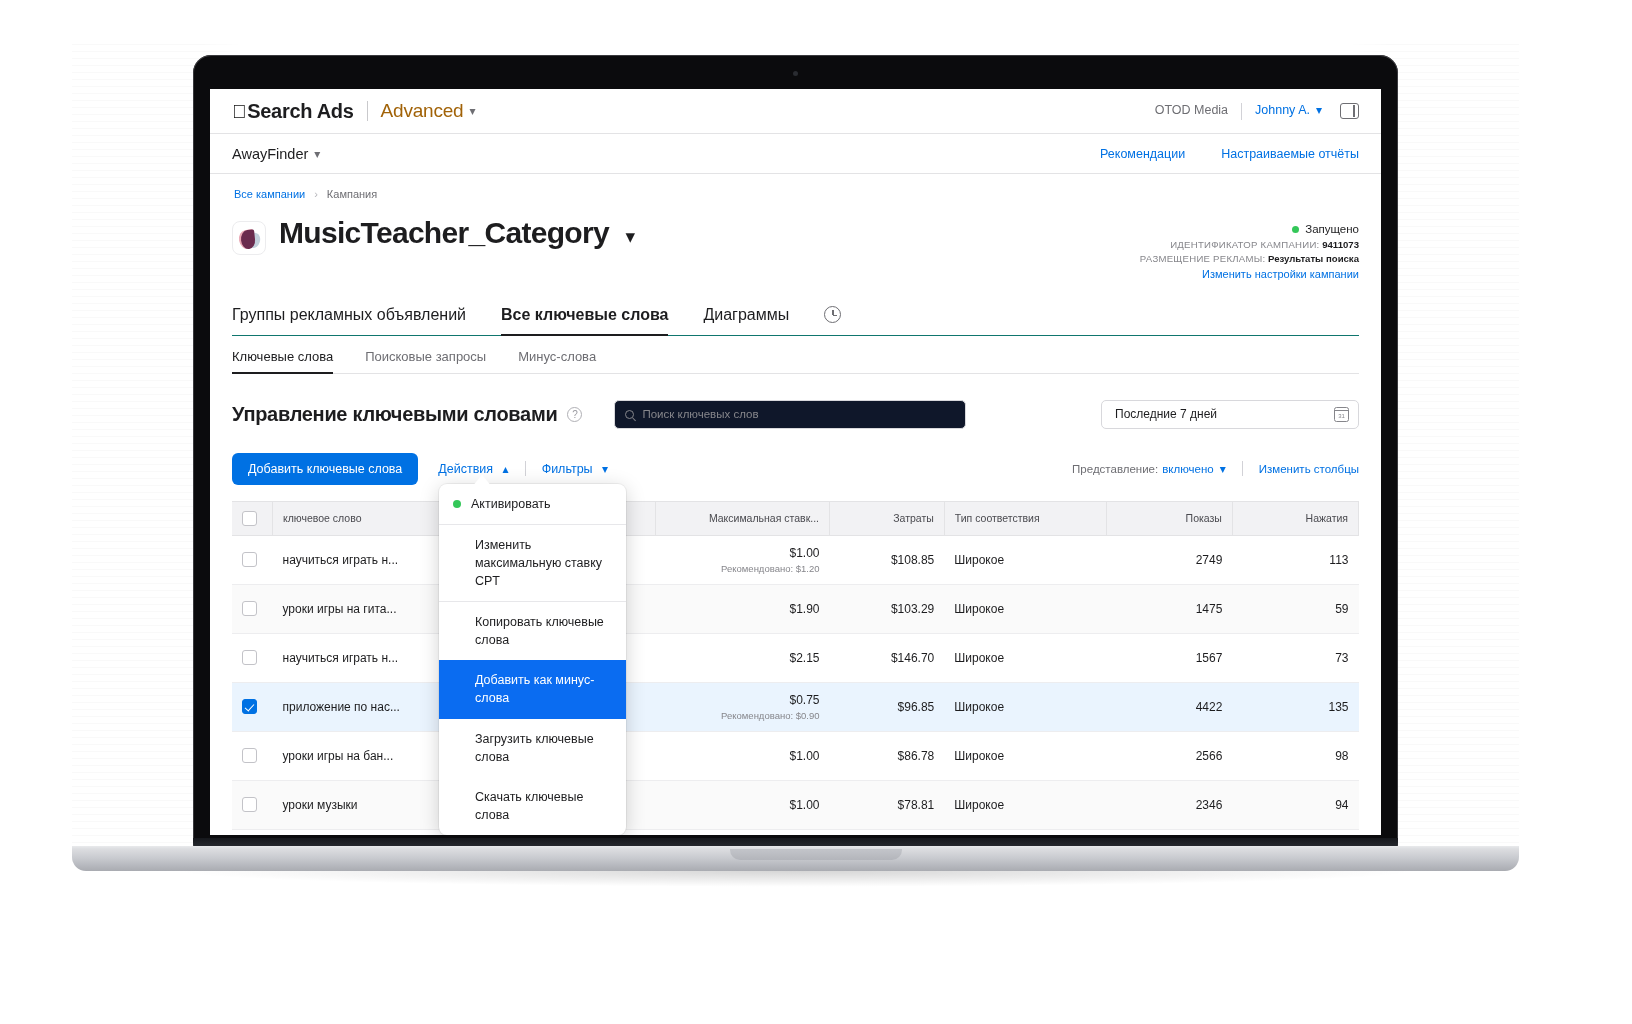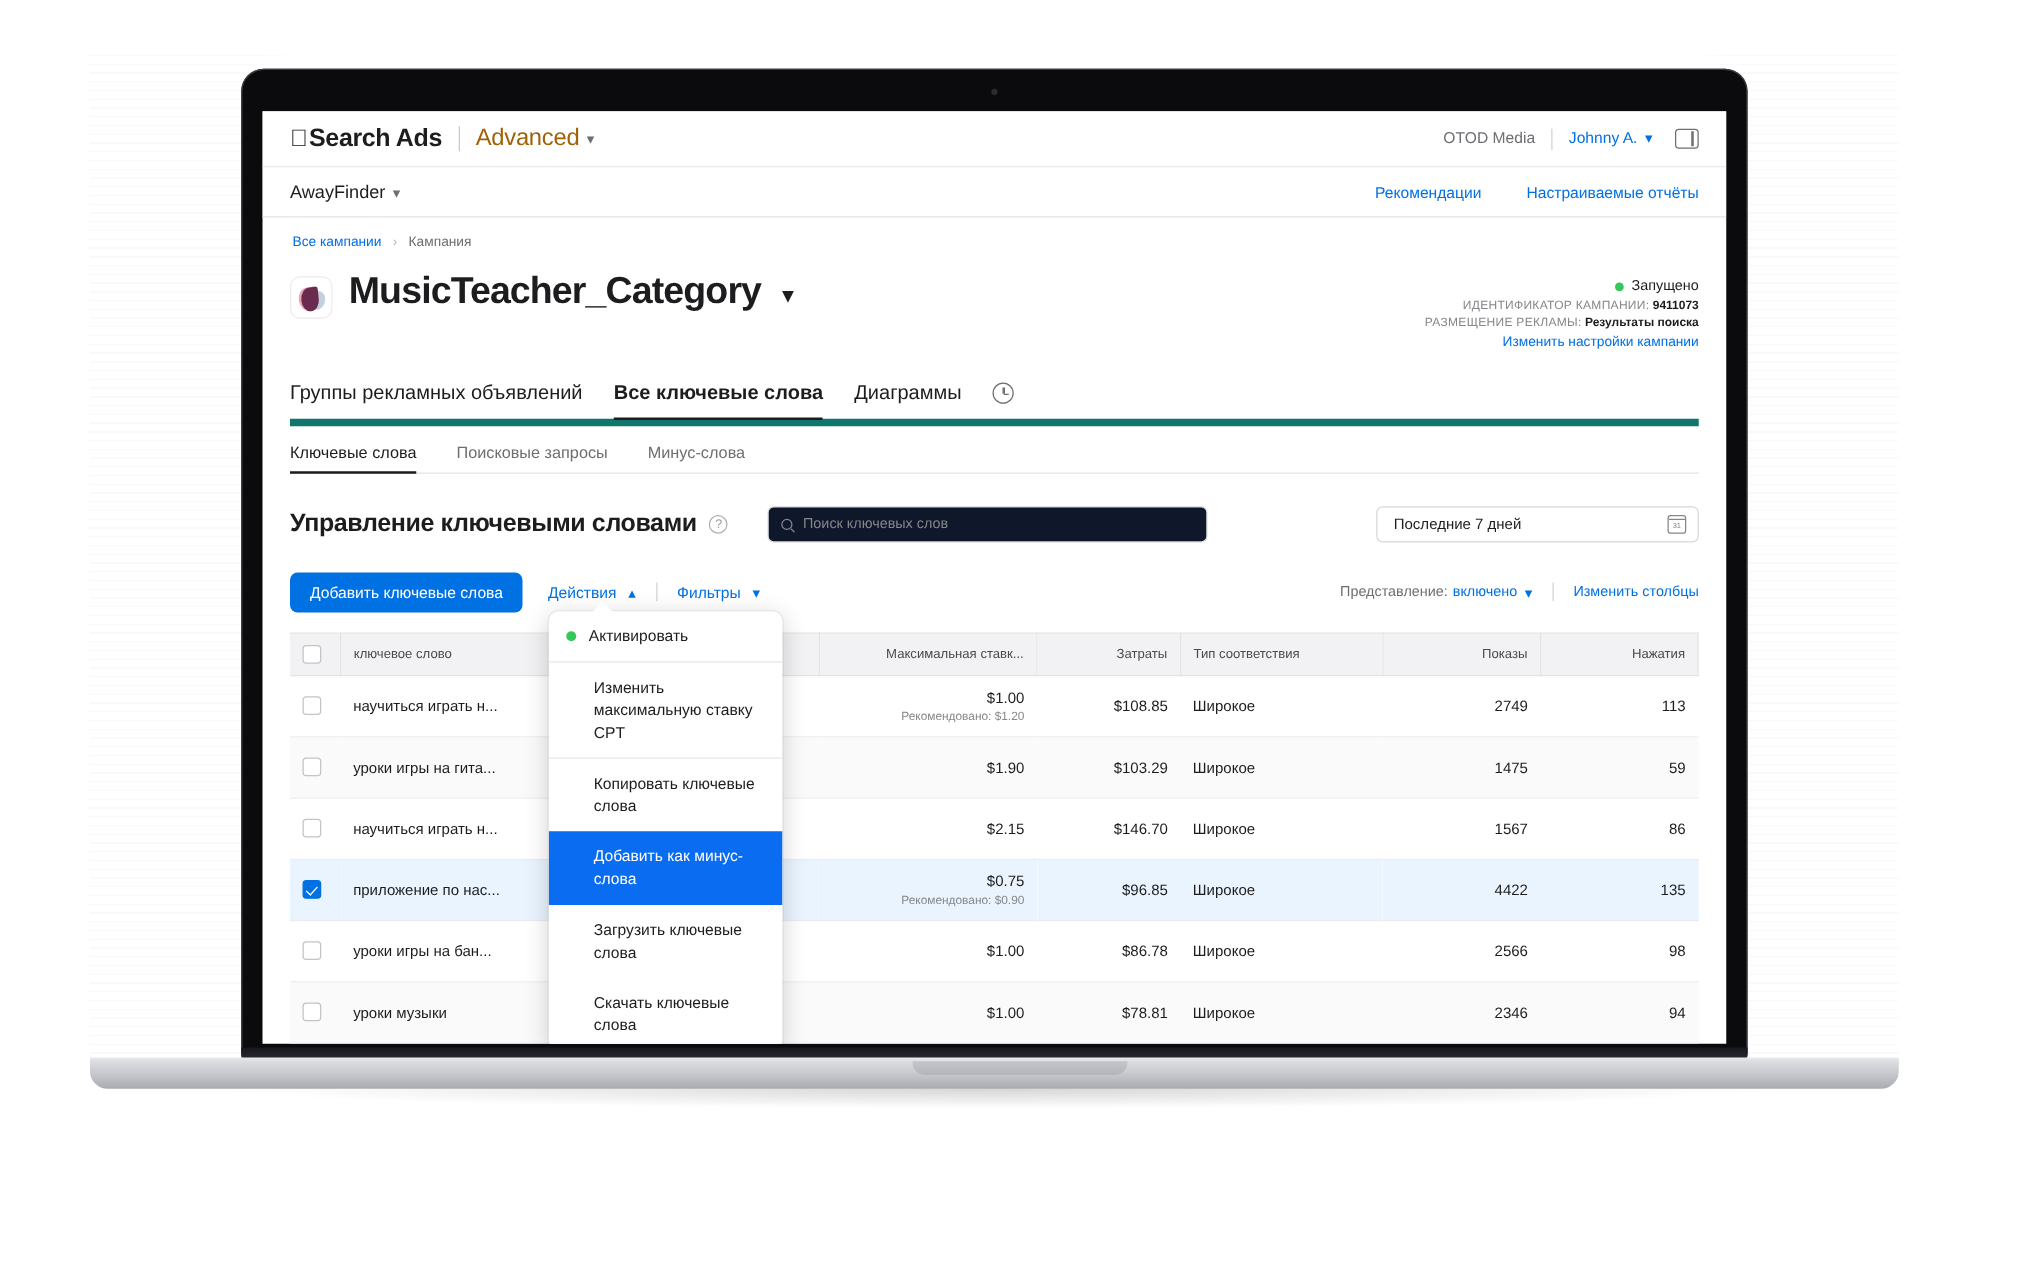--- a/index.html
+++ b/index.html
@@ -133,21 +133,21 @@
   .status-block{ margin-left:auto; text-align:right; padding-top:9px; }
   .status-line{ display:flex; align-items:center; justify-content:flex-end; gap:6px; margin-bottom:4px; }
   .dot{ width:7px; height:7px; border-radius:50%; background:#34c759; display:inline-block; }
   .dot.amber{ background:#ffc107; }
   .status-text{ font-size:11.5px; color:#1d1d1f; }
   .meta-line{ font-size:9.6px; margin-bottom:2.5px; }
   .meta-key{ color:#86868b; letter-spacing:.25px; }
   .meta-val{ color:#1d1d1f; font-weight:700; }
   .meta-link{ font-size:11px; color:#0071e3; display:block; margin-top:4px; }
 
-  .tabs{ display:flex; align-items:center; gap:25px; margin-top:26px; border-bottom:6px solid #0f766e; }
+  .tabs{ display:flex; align-items:center; gap:35px; margin-top:26px; border-bottom:1px solid #0f766e; }
   .tab{ font-size:16px; color:#1d1d1f; padding-bottom:11px; position:relative; }
   .tab.active{ font-weight:700; }
   .tab.active:after{ content:""; position:absolute; left:0; right:0; bottom:-1px; height:2px; background:#1d1d1f; }
   .clock-ic{
     width:17px; height:17px; border:1.4px solid #6e6e73; border-radius:50%;
     position:relative; margin-bottom:11px;
   }
   .clock-ic:before{ content:""; position:absolute; left:7px; top:3.4px; width:1.3px; height:5px; background:#6e6e73; }
   .clock-ic:after{ content:""; position:absolute; left:7.5px; top:7.6px; width:4px; height:1.3px; background:#6e6e73; }
 
@@ -468,21 +468,21 @@
                     <span>Запущено</span>
                   </span>
                 </td>
                 <td></td>
                 <td class="num">
                   <span class="bid-main">$2.15</span>
                 </td>
                 <td class="num">$146.70</td>
                 <td>Широкое</td>
                 <td class="num">1567</td>
-                <td class="num">86</td>
+                <td class="num">73</td>
               </tr>
               <tr class="sel">
                 <td><span class="cb on"></span></td>
                 <td>приложение по нас...</td>
                 <td>
                   <span class="status-cell">
                     <span class="dot"></span>
                     <span>Запущено</span>
                   </span>
                 </td>

